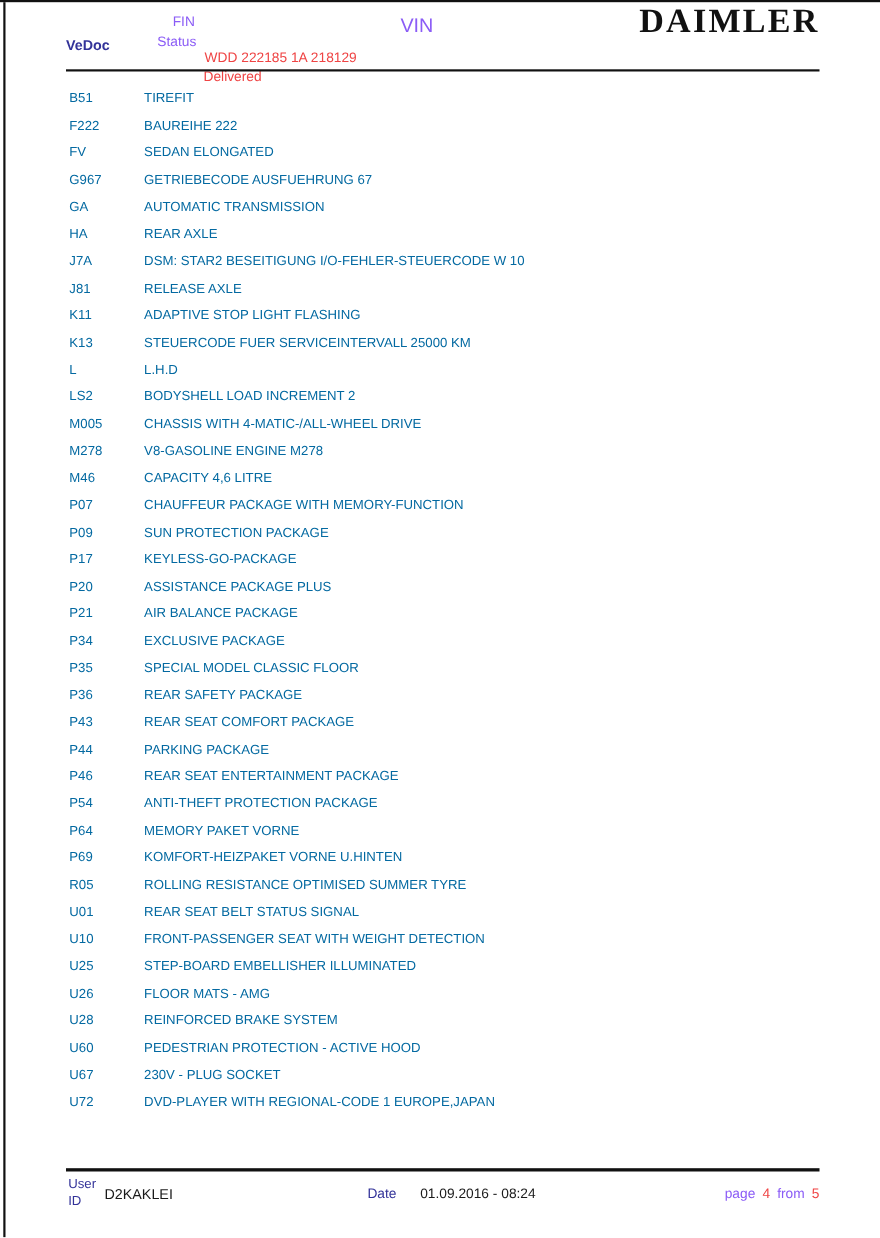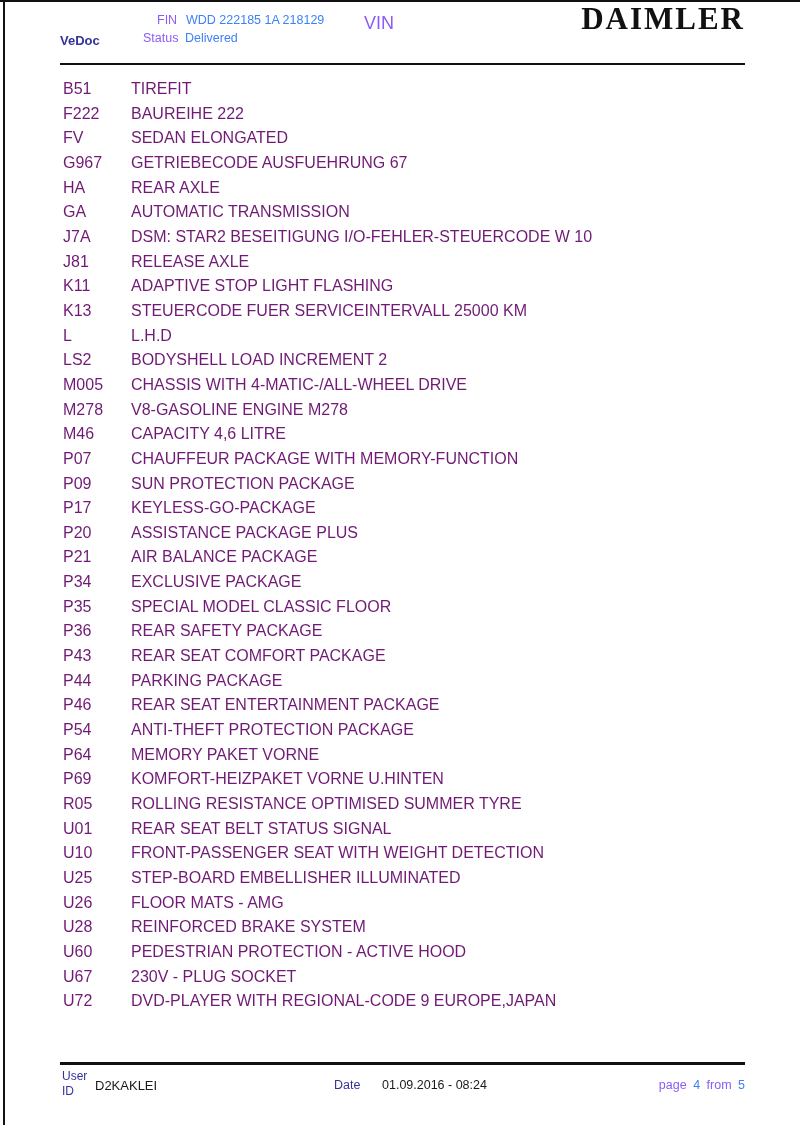--- a/index.html
+++ b/index.html
@@ -21,21 +21,21 @@
     width: 800px; height: 2px;
     background: #111111;
   }
   .left-border {
     position: absolute;
     left: 3px; top: 2px;
     width: 2px; height: 1123px;
     background: #111111;
   }
   .lbl { color: #8b5cf6; }
-  .val { color: #3b82f6; }
+  .val { color: #ef4444; margin-top: 32px; }
 
   .vedoc {
     position: absolute;
     left: 60px; top: 33px;
     font-size: 13px;
     font-weight: bold;
     color: #333399;
   }
   .fin-label    { position: absolute; left: 157px; top: 13px; font-size: 12.5px; }
   .fin-value    { position: absolute; left: 186px; top: 13px; font-size: 12.5px; }
@@ -63,22 +63,22 @@
   .footer-rule { top: 1062px; height: 3px; }
 
   .codes-table {
     position: absolute;
     left: 63px; top: 77px;
     width: 690px;
   }
   .code-row {
     height: 24.67px;
     line-height: 24.67px;
-    font-size: 16px;
-    color: #701a75;
+    font-size: 12px;
+    color: #0369a1;
     white-space: nowrap;
   }
   .code-cell {
     display: inline-block;
     width: 68px;
     vertical-align: top;
   }
   .desc-cell {
     display: inline-block;
     vertical-align: top;
@@ -136,22 +136,22 @@
     <div class="brand">DAIMLER</div>
   </div>
 
   <div class="rule top-rule"></div>
 
   <div class="codes-table" id="codes-table">
       <div class="code-row"><span class="code-cell">B51</span><span class="desc-cell">TIREFIT</span></div>
       <div class="code-row"><span class="code-cell">F222</span><span class="desc-cell">BAUREIHE 222</span></div>
       <div class="code-row"><span class="code-cell">FV</span><span class="desc-cell">SEDAN ELONGATED</span></div>
       <div class="code-row"><span class="code-cell">G967</span><span class="desc-cell">GETRIEBECODE AUSFUEHRUNG 67</span></div>
+      <div class="code-row"><span class="code-cell">GA</span><span class="desc-cell">AUTOMATIC TRANSMISSION</span></div>
       <div class="code-row"><span class="code-cell">HA</span><span class="desc-cell">REAR AXLE</span></div>
-      <div class="code-row"><span class="code-cell">GA</span><span class="desc-cell">AUTOMATIC TRANSMISSION</span></div>
       <div class="code-row"><span class="code-cell">J7A</span><span class="desc-cell">DSM: STAR2 BESEITIGUNG I/O-FEHLER-STEUERCODE W 10</span></div>
       <div class="code-row"><span class="code-cell">J81</span><span class="desc-cell">RELEASE AXLE</span></div>
       <div class="code-row"><span class="code-cell">K11</span><span class="desc-cell">ADAPTIVE STOP LIGHT FLASHING</span></div>
       <div class="code-row"><span class="code-cell">K13</span><span class="desc-cell">STEUERCODE FUER SERVICEINTERVALL 25000 KM</span></div>
       <div class="code-row"><span class="code-cell">L</span><span class="desc-cell">L.H.D</span></div>
       <div class="code-row"><span class="code-cell">LS2</span><span class="desc-cell">BODYSHELL LOAD INCREMENT 2</span></div>
       <div class="code-row"><span class="code-cell">M005</span><span class="desc-cell">CHASSIS WITH 4-MATIC-/ALL-WHEEL DRIVE</span></div>
       <div class="code-row"><span class="code-cell">M278</span><span class="desc-cell">V8-GASOLINE ENGINE M278</span></div>
       <div class="code-row"><span class="code-cell">M46</span><span class="desc-cell">CAPACITY 4,6 LITRE</span></div>
       <div class="code-row"><span class="code-cell">P07</span><span class="desc-cell">CHAUFFEUR PACKAGE WITH MEMORY-FUNCTION</span></div>
@@ -169,21 +169,21 @@
       <div class="code-row"><span class="code-cell">P64</span><span class="desc-cell">MEMORY PAKET VORNE</span></div>
       <div class="code-row"><span class="code-cell">P69</span><span class="desc-cell">KOMFORT-HEIZPAKET VORNE U.HINTEN</span></div>
       <div class="code-row"><span class="code-cell">R05</span><span class="desc-cell">ROLLING RESISTANCE OPTIMISED SUMMER TYRE</span></div>
       <div class="code-row"><span class="code-cell">U01</span><span class="desc-cell">REAR SEAT BELT STATUS SIGNAL</span></div>
       <div class="code-row"><span class="code-cell">U10</span><span class="desc-cell">FRONT-PASSENGER SEAT WITH WEIGHT DETECTION</span></div>
       <div class="code-row"><span class="code-cell">U25</span><span class="desc-cell">STEP-BOARD EMBELLISHER ILLUMINATED</span></div>
       <div class="code-row"><span class="code-cell">U26</span><span class="desc-cell">FLOOR MATS - AMG</span></div>
       <div class="code-row"><span class="code-cell">U28</span><span class="desc-cell">REINFORCED BRAKE SYSTEM</span></div>
       <div class="code-row"><span class="code-cell">U60</span><span class="desc-cell">PEDESTRIAN PROTECTION - ACTIVE HOOD</span></div>
       <div class="code-row"><span class="code-cell">U67</span><span class="desc-cell">230V - PLUG SOCKET</span></div>
-      <div class="code-row"><span class="code-cell">U72</span><span class="desc-cell">DVD-PLAYER WITH REGIONAL-CODE 9 EUROPE,JAPAN</span></div>
+      <div class="code-row"><span class="code-cell">U72</span><span class="desc-cell">DVD-PLAYER WITH REGIONAL-CODE 1 EUROPE,JAPAN</span></div>
     </div>
 
   <div class="rule footer-rule"></div>
 
   <div>
     <div class="footer-user-label">
       <div>User</div>
       <div>ID</div>
     </div>
     <span class="footer-user-value">D2KAKLEI</span>

